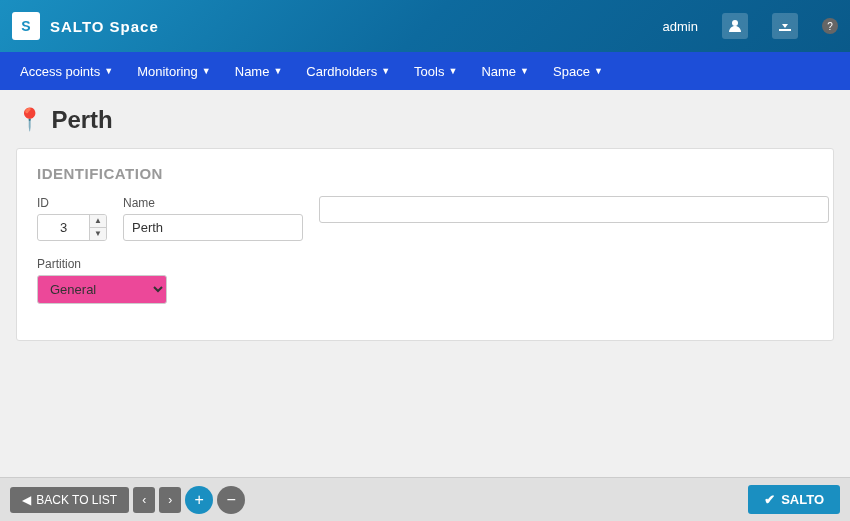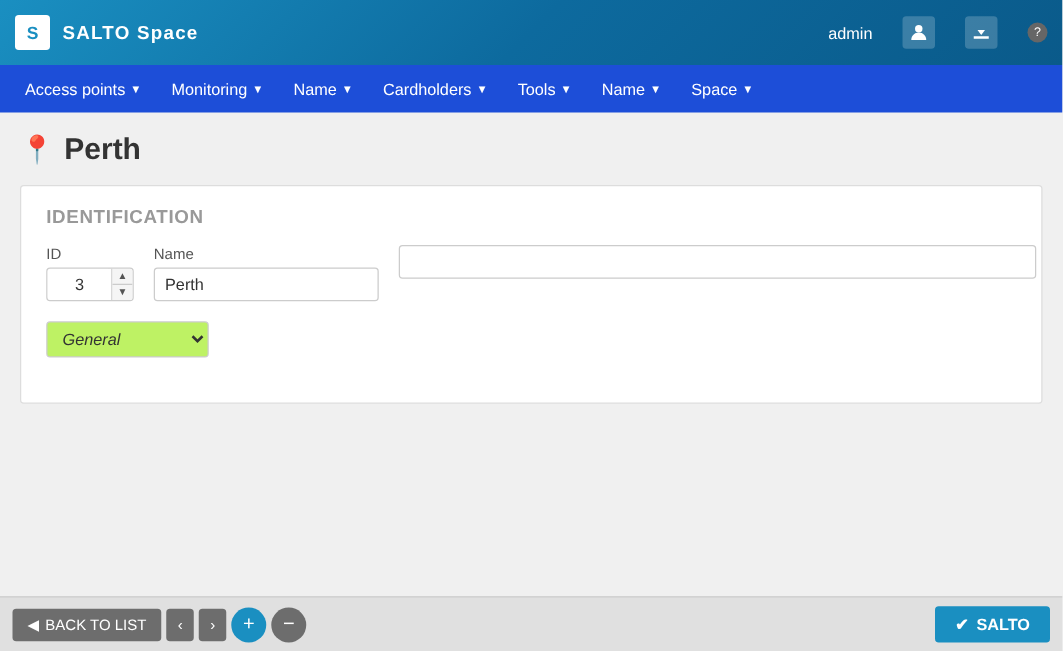--- a/index.html
+++ b/index.html
@@ -155,24 +155,23 @@
     .description-input {
       width: 510px;
     }
     .partition-select {
       border: 1px solid #ccc;
       border-radius: 3px;
       padding: 5px 8px;
       font-size: 13px;
       color: #333;
       width: 130px;
-      background: #bef264;
+      background: #ec4899;
       outline: none;
       cursor: pointer;
-      font-style: italic;
     }
     .id-wrapper {
       display: flex;
       align-items: center;
       border: 1px solid #ccc;
       border-radius: 3px;
       overflow: hidden;
       width: 70px;
     }
     .id-number {
@@ -370,20 +369,21 @@
         <input type="text" class="form-input name-input" value="Perth" style="">
       </div>
 
       <div class="form-group">
         <input type="text" class="form-input description-input" value="" style="">
       </div>
     </div>
 
     <div class="form-row">
       <div class="form-group">
+        <label class="form-label">Partition</label>
         <select class="partition-select">
           <option>General</option>
         </select>
       </div>
     </div>
   </div>
 </div>
 
 <div class="footer">
   <div class="footer-left">

